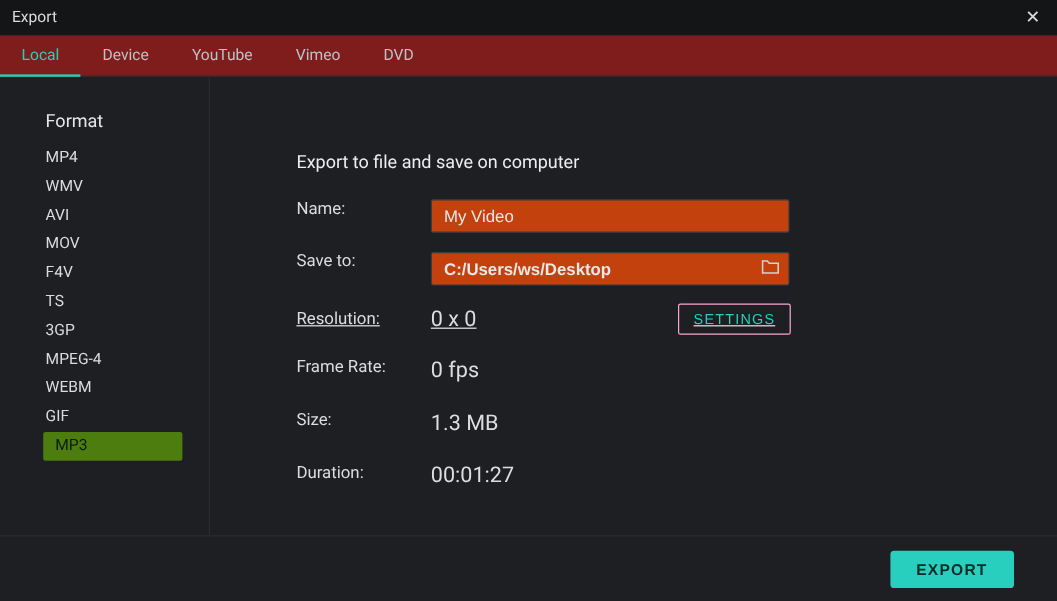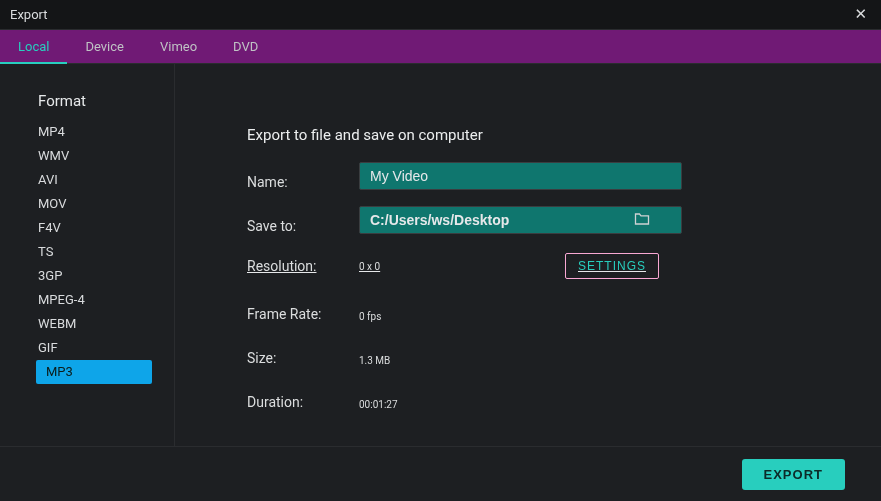--- a/index.html
+++ b/index.html
@@ -19,21 +19,21 @@
     align-items: center;
     justify-content: space-between;
     padding: 0 10px;
     border-bottom: 1px solid #2a2c2f;
   }
   .titlebar-title { font-size: 13px; color: #d9dbdd; }
   .close-x { font-size: 15px; color: #d9dbdd; cursor: pointer; padding: 0 4px; line-height: 1; }
 
   .tabs {
     height: 34px;
-    background: #701a75;
+    background: #7f1d1d;
     border-bottom: 1px solid #2a2c2f;
     display: flex;
     align-items: stretch;
     padding-left: 0;
   }
   .tab {
     padding: 0 18px;
     display: flex;
     align-items: center;
     font-size: 13px;
@@ -65,56 +65,56 @@
     font-size: 13px;
     color: #d9dbdd;
     padding: 4px 10px;
     margin: 0 0 0 28px;
     line-height: 16px;
     border-radius: 2px;
     width: 116px;
     cursor: pointer;
   }
   .format-item.selected {
-    background: #0ea5e9;
+    background: #4d7c0f;
     color: #0c1c1a;
     margin-left: 36px;
   }
 
   .main {
     flex: 1;
     padding: 30px 36px 0 36px;
     position: relative;
   }
   .main h2 {
     font-size: 15px;
     font-weight: 400;
     color: #eceeef;
     margin-bottom: 22px;
     margin-top: 32px;
   }
   .row {
     display: flex;
-    align-items: flex-end;
+    align-items: flex-start;
     margin-bottom: 20px;
     height: 24px;
   }
   .label {
     width: 112px;
     font-size: 14px;
     color: #dbddde;
   }
   .value {
-    font-size: 10px;
+    font-size: 18px;
     color: #dbddde;
   }
   .input {
-    width: 323px;
+    width: 299px;
     height: 28px;
-    background: #0f766e;
+    background: #c2410c;
     border: 1px solid #3a3d40;
     border-radius: 2px;
     color: #e6e8ea;
     font-size: 14px;
     padding: 0 10px;
     outline: none;
   }
   .save-wrap { position: relative; width: 299px; }
   .save-wrap .folder-icon {
     position: absolute;
@@ -161,20 +161,21 @@
 <body>
 
 <div class="titlebar">
   <span class="titlebar-title">Export</span>
   <span class="close-x">✕</span>
 </div>
 
 <div class="tabs">
   <div class="tab active">Local</div>
   <div class="tab">Device</div>
+  <div class="tab">YouTube</div>
   <div class="tab">Vimeo</div>
   <div class="tab">DVD</div>
 </div>
 
 <div class="body">
   <div class="sidebar">
     <div class="sidebar-title">Format</div>
     <div class="format-item">MP4</div>
     <div class="format-item">WMV</div>
     <div class="format-item">AVI</div>

